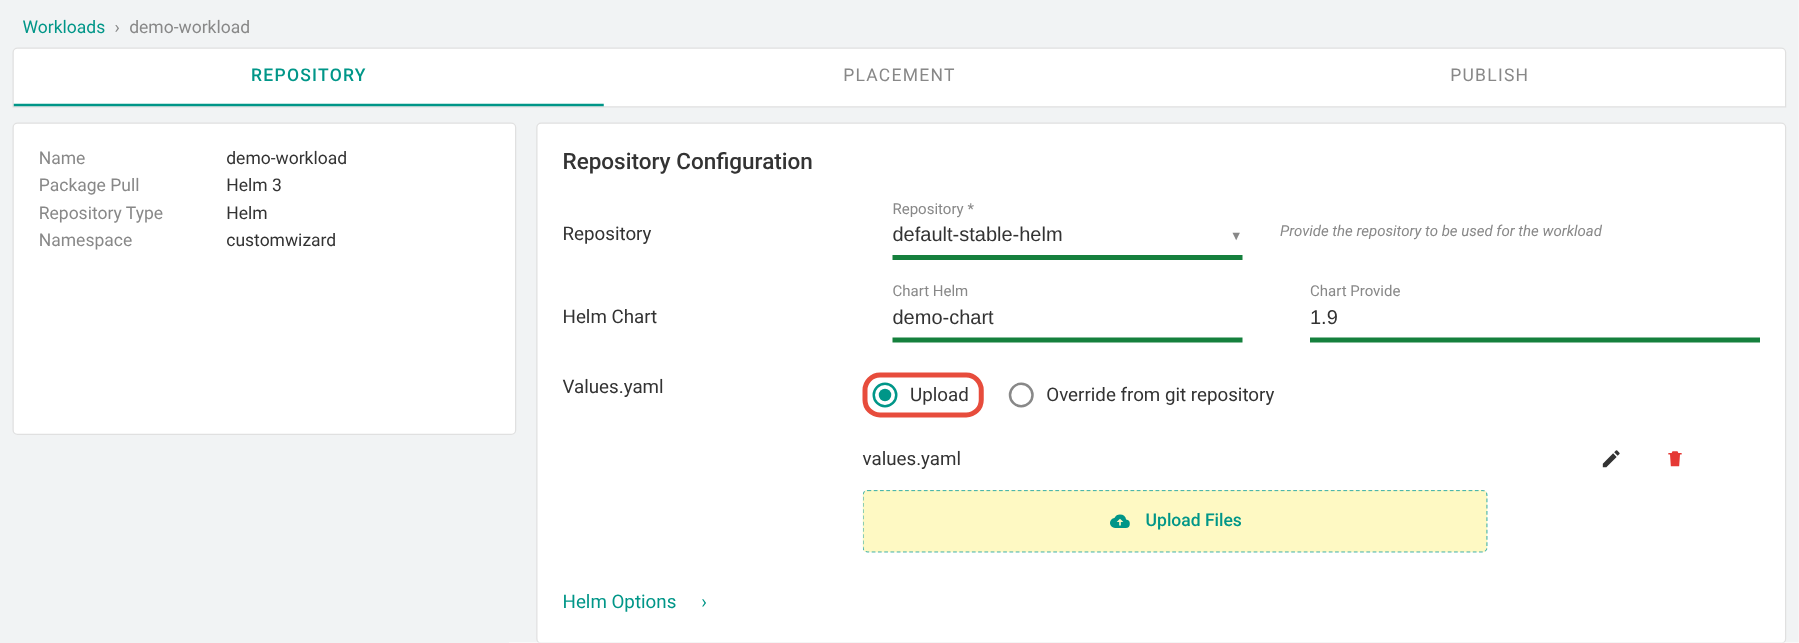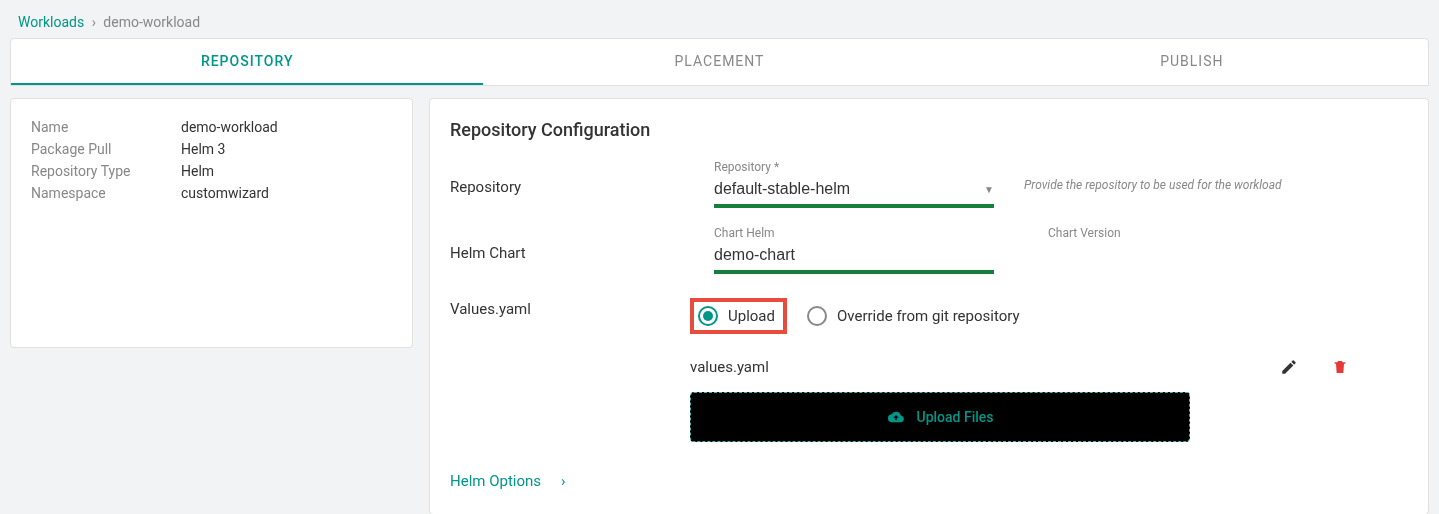--- a/index.html
+++ b/index.html
@@ -68,30 +68,30 @@
     width: 100%;
   }
   .select-wrap { position: relative; }
   .select-caret { position: absolute; right: 0; top: 8px; color: #888; font-size: 10px; pointer-events:none;}
   .hint { font-size: 12px; color: #888; font-style: italic; padding-top: 18px; width: 340px;}
   .radio-row { display:flex; align-items:center; gap: 20px; padding-top: 6px;}
   .radio { display:flex; align-items:center; gap: 10px; font-size: 15px; cursor:pointer;}
   .radio-circle { width:20px; height:20px; border:2px solid #888; border-radius:50%; display:flex; align-items:center; justify-content:center;}
   .radio.selected .radio-circle { border-color:#009688;}
   .radio-dot { width:10px; height:10px; background:#009688; border-radius:50%;}
-  .highlight-box { border: 4px solid #e74c3c; padding: 4px 8px 4px 4px; border-radius: 0; display:flex; align-items:center; gap:10px;text-align:center;}
+  .highlight-box { border: 4px solid #e74c3c; padding: 4px 8px 4px 4px; border-radius: 14px; display:flex; align-items:center; gap:10px;text-align:center;}
   .file-row { display:flex; align-items:center; padding-left: 240px; margin-bottom: 16px;}
   .file-name { flex:none; font-size:15px;}
   .file-actions { margin-left:auto; margin-right: 60px; display:flex; gap:34px;}
   .icon-btn { cursor:pointer; }
   .upload-zone {
     margin-left: 240px;
     width: 500px;
     border: 1px dashed #4db6ac;
-    background: #000000;
+    background: #fef9c3;
     border-radius: 4px;
     padding: 16px;
     text-align: center;
     color: #009688;
     font-weight: 500;
     cursor: pointer;
     display:flex; align-items:center; justify-content:center; gap:10px;
   }
   .helm-options { margin-top: 30px; color:#009688; font-size:15px; cursor:pointer; display:flex; align-items:center; gap:20px;}
   svg { display:block; }
@@ -149,21 +149,22 @@
     </div>
 
     <div class="config-row">
       <div class="config-label">Helm Chart</div>
       <div class="config-fields">
         <div class="field-group chartname">
           <span class="float-label">Chart Helm</span>
           <input class="field-input" value="demo-chart" style="">
         </div>
         <div class="field-group chartver">
-          <span class="float-label">Chart Version</span>
+          <span class="float-label">Chart Provide</span>
+          <input class="field-input" value="1.9" style="">
         </div>
       </div>
     </div>
 
     <div class="config-row" style="margin-bottom:24px;">
       <div class="config-label" style="padding-top:8px;">Values.yaml</div>
       <div class="radio-row">
         <div class="highlight-box">
           <div class="radio selected">
             <span class="radio-circle">

